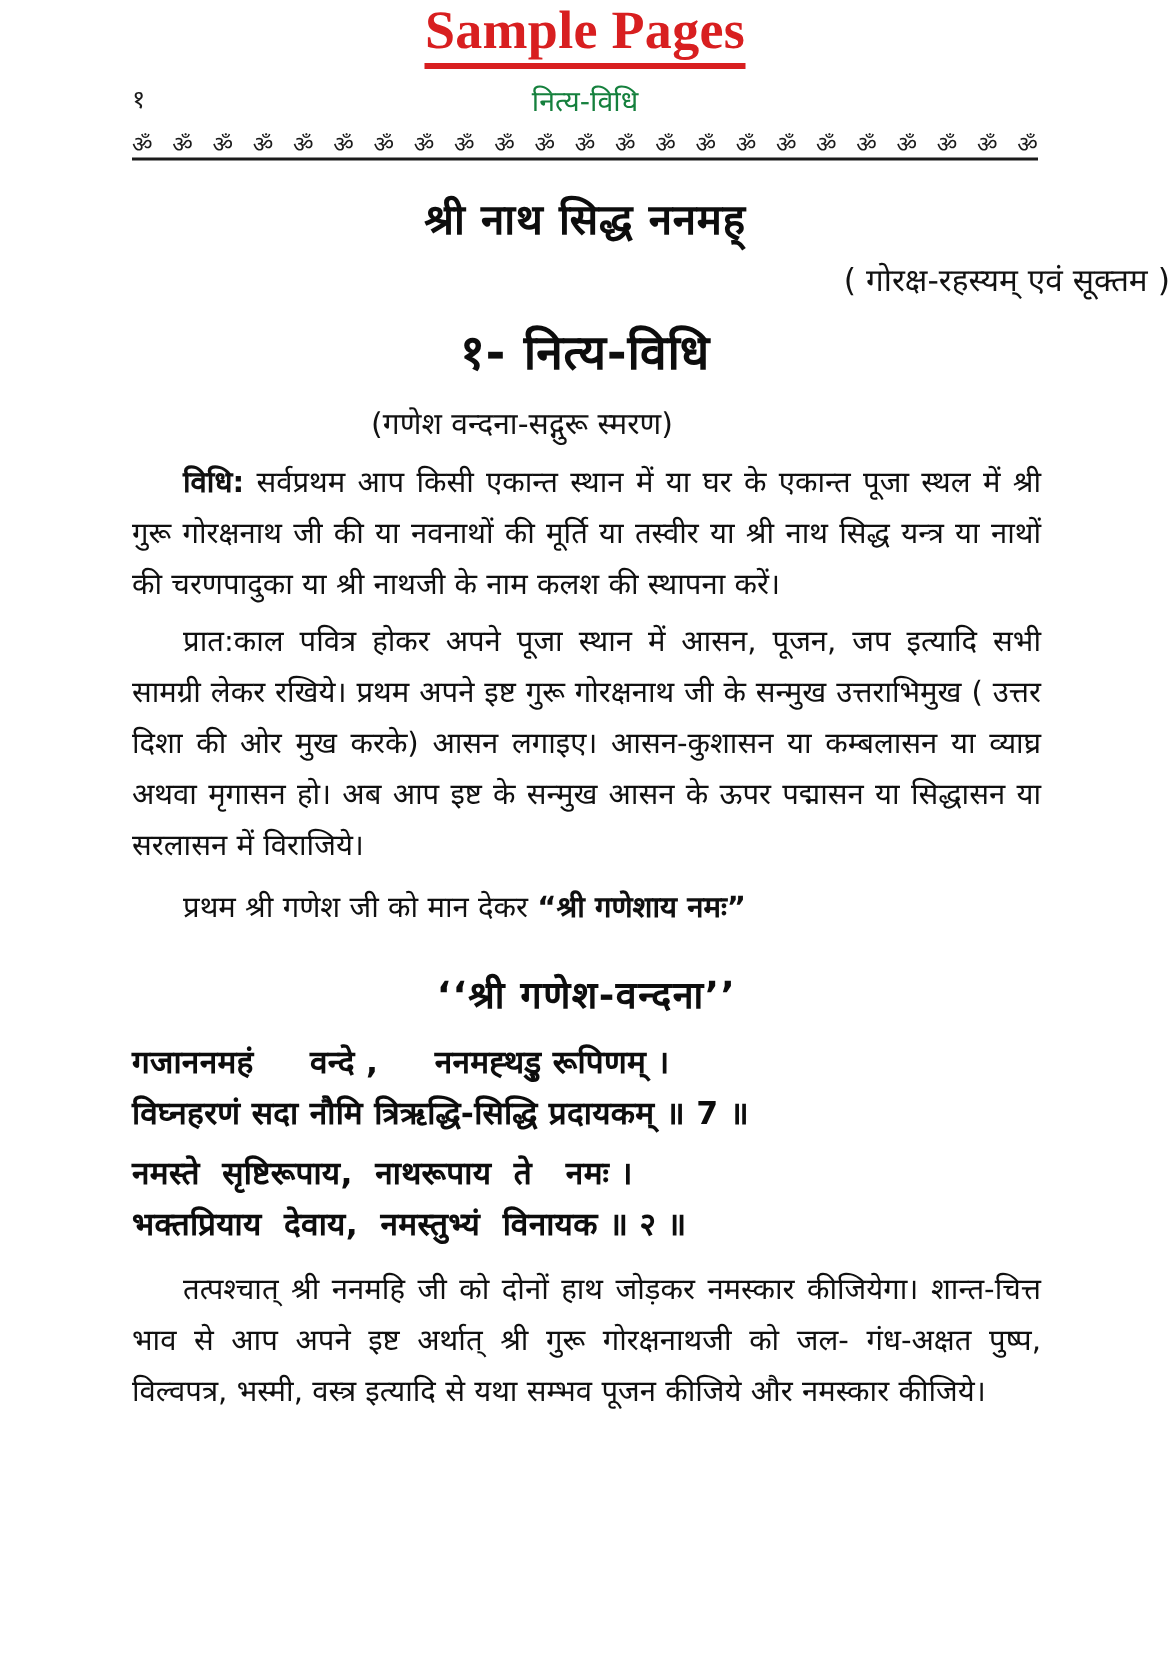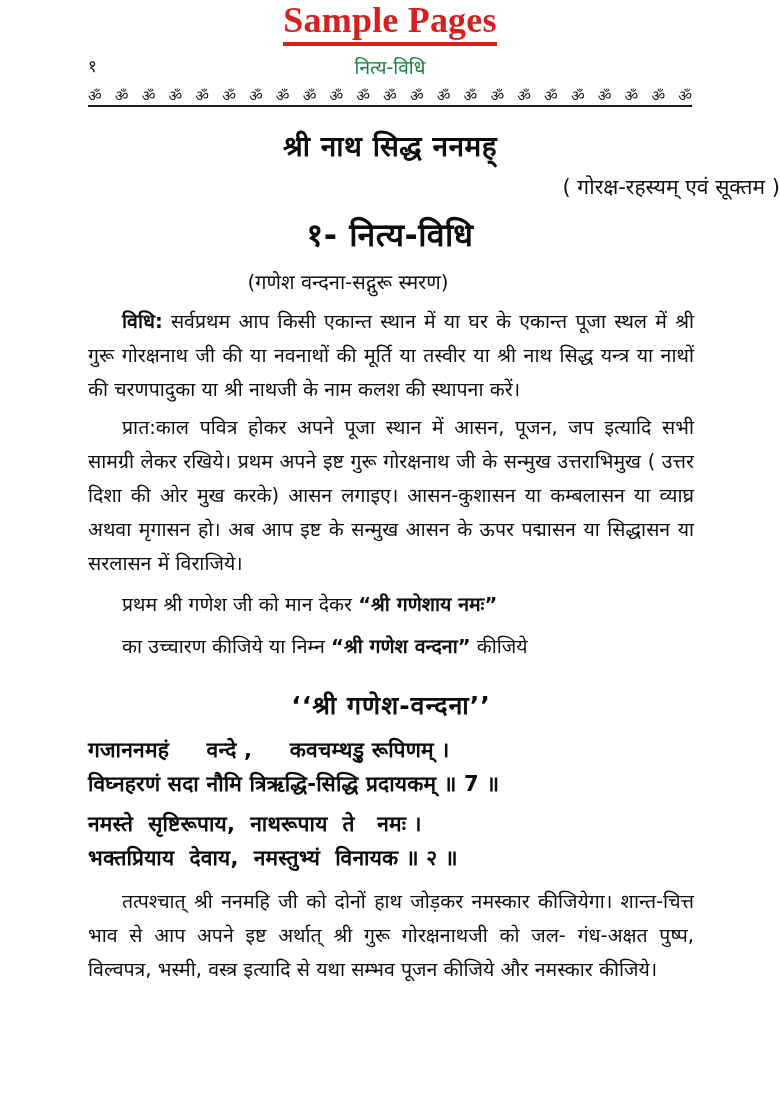--- a/index.html
+++ b/index.html
@@ -244,26 +244,25 @@
   <div class="section-subtitle">(गणेश वन्दना-सद्गुरू स्मरण)</div>
 
   <div class="body-area">
 
     <p class="para"><b>विधि:</b><span> सर्वप्रथम आप किसी एकान्त स्थान में या घर के एकान्त पूजा स्थल में श्री गुरू गोरक्षनाथ जी की या नवनाथों की मूर्ति या तस्वीर या श्री नाथ सिद्ध यन्त्र या नाथों की चरणपादुका या श्री नाथजी के नाम कलश की स्थापना करें।</span></p>
 
     <p class="para">प्रात:काल पवित्र होकर अपने पूजा स्थान में आसन, पूजन, जप इत्यादि सभी सामग्री लेकर रखिये। प्रथम अपने इष्ट गुरू गोरक्षनाथ जी के सन्मुख उत्तराभिमुख ( उत्तर दिशा की ओर मुख करके) आसन लगाइए। आसन-कुशासन या कम्बलासन या व्याघ्र अथवा मृगासन हो। अब आप इष्ट के सन्मुख आसन के ऊपर पद्मासन या सिद्धासन या सरलासन में विराजिये।</p>
 
     <p class="mantra-line"><span>प्रथम श्री गणेश जी को मान देकर </span><b>“श्री गणेशाय नमः”</b></p>
 
-    <p class="mantra-line"><span>का उच्चारण कीजिये या निम्न </span><b>“श्री गणेश वन्दना”</b><span> कीजिये</span></p>
 
     <div class="vandana-heading">‘‘श्री गणेश-वन्दना’’</div>
 
     <div class="verse-block">
-      <p class="verse-line">गजाननमहं     वन्दे ,     कवचम्थडु़ रूपिणम् ।</p>
+      <p class="verse-line">गजाननमहं     वन्दे ,     ननमह्थडु़ रूपिणम् ।</p>
       <p class="verse-line">विघ्नहरणं सदा नौमि त्रिऋद्धि-सिद्धि प्रदायकम् ॥ 7 ॥</p>
     </div>
 
     <div class="verse-block">
       <p class="verse-line">नमस्ते  सृष्टिरूपाय,  नाथरूपाय  ते   नमः ।</p>
       <p class="verse-line">भक्तप्रियाय  देवाय,  नमस्तुभ्यं  विनायक ॥ २ ॥</p>
     </div>
 
     <p class="para closing-para">तत्पश्चात् श्री ननमहि जी को दोनों हाथ जोड़कर नमस्कार कीजियेगा। शान्त-चित्त भाव से आप अपने इष्ट अर्थात् श्री गुरू गोरक्षनाथजी को जल- गंध-अक्षत पुष्प, विल्वपत्र, भस्मी, वस्त्र इत्यादि से यथा सम्भव पूजन कीजिये और नमस्कार कीजिये।</p>
 

